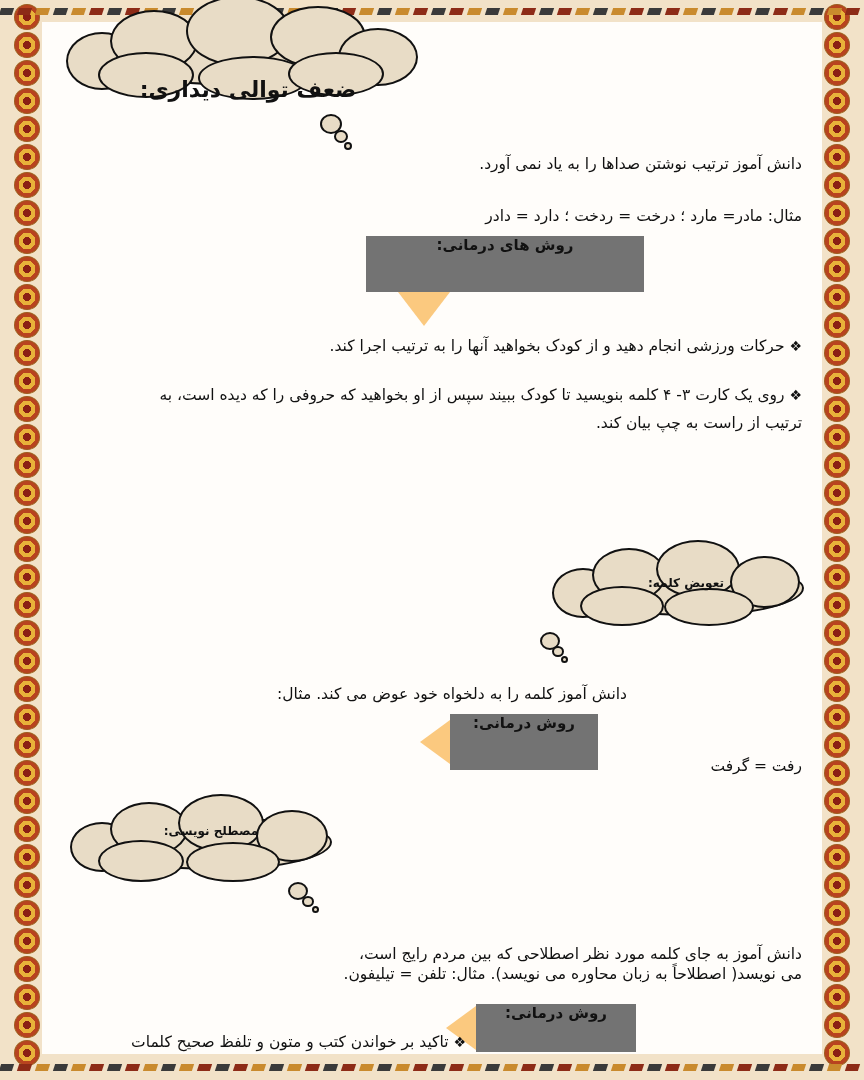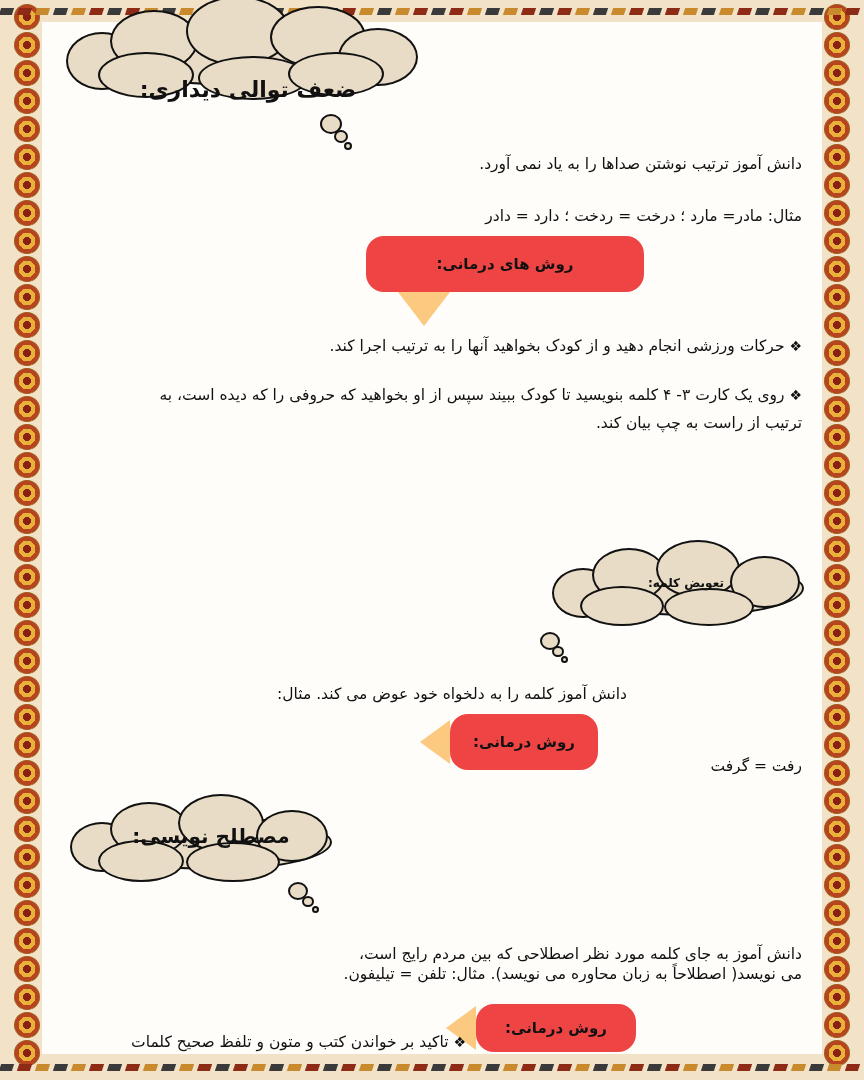--- a/index.html
+++ b/index.html
@@ -87,26 +87,25 @@
   .tail-dot {
     position: absolute;
     background: #e8dcc6;
     border: 2.5px solid #111;
     border-radius: 50%;
   }
 
   
   .arrowbox {
     position: absolute;
-    background: #ef4444;
+    background: #737373;
     color: #111;
     font-weight: bold;
-    display: flex; align-items: center; justify-content: center;
+    display: flex; justify-content: center;
     font-size: 15px;
-    border-radius: 18px;
   }
   .arrow-down {
     position: absolute;
     width: 0; height: 0;
     border-left: 26px solid transparent;
     border-right: 26px solid transparent;
     border-top: 34px solid #fbc97f;
   }
   .arrow-left {
     position: absolute;
@@ -381,21 +380,21 @@
 
 
     <div class="cloud-wrap" style="left:18px; top:772px; width:290px; height:98px;">
       <div class="cloud-body" style="left:18px; top:20px; width:248px; height:54px;"></div>
       <div class="cloud-lobe" style="left:4px;  top:26px; width:64px; height:50px;"></div>
       <div class="cloud-lobe" style="left:44px; top:6px;  width:78px; height:54px;"></div>
       <div class="cloud-lobe" style="left:112px;top:-2px; width:86px; height:58px;"></div>
       <div class="cloud-lobe" style="left:190px;top:14px; width:72px; height:52px;"></div>
       <div class="cloud-lobe" style="left:32px; top:44px; width:86px; height:42px;"></div>
       <div class="cloud-lobe" style="left:120px;top:46px; width:94px; height:40px;"></div>
-      <div class="cloud-label" style="top:28px; font-size:20px;">مصطلح نویسی:</div>
+      <div class="cloud-label" style="top:28px; font-size:12px;">مصطلح نویسی:</div>
     </div>
     <div class="tail-dot" style="left:240px; top:858px; width:20px; height:18px;"></div>
     <div class="tail-dot" style="left:254px; top:872px; width:12px; height:11px;"></div>
     <div class="tail-dot" style="left:264px; top:882px; width:7px;  height:7px;"></div>
 
     <p class="para" style="right:14px; top:900px; width:730px;">دانش آموز به جای کلمه مورد نظر اصطلاحی که بین مردم رایج است،</p>
     <p class="para" style="right:14px; top:920px; width:730px;">می نویسد( اصطلاحاً به زبان محاوره می نویسد). مثال: تلفن = تیلیفون.</p>
 
     <div class="arrowbox" style="right:180px; top:980px; width:160px; height:48px;">
       <span>روش درمانی:</span>

